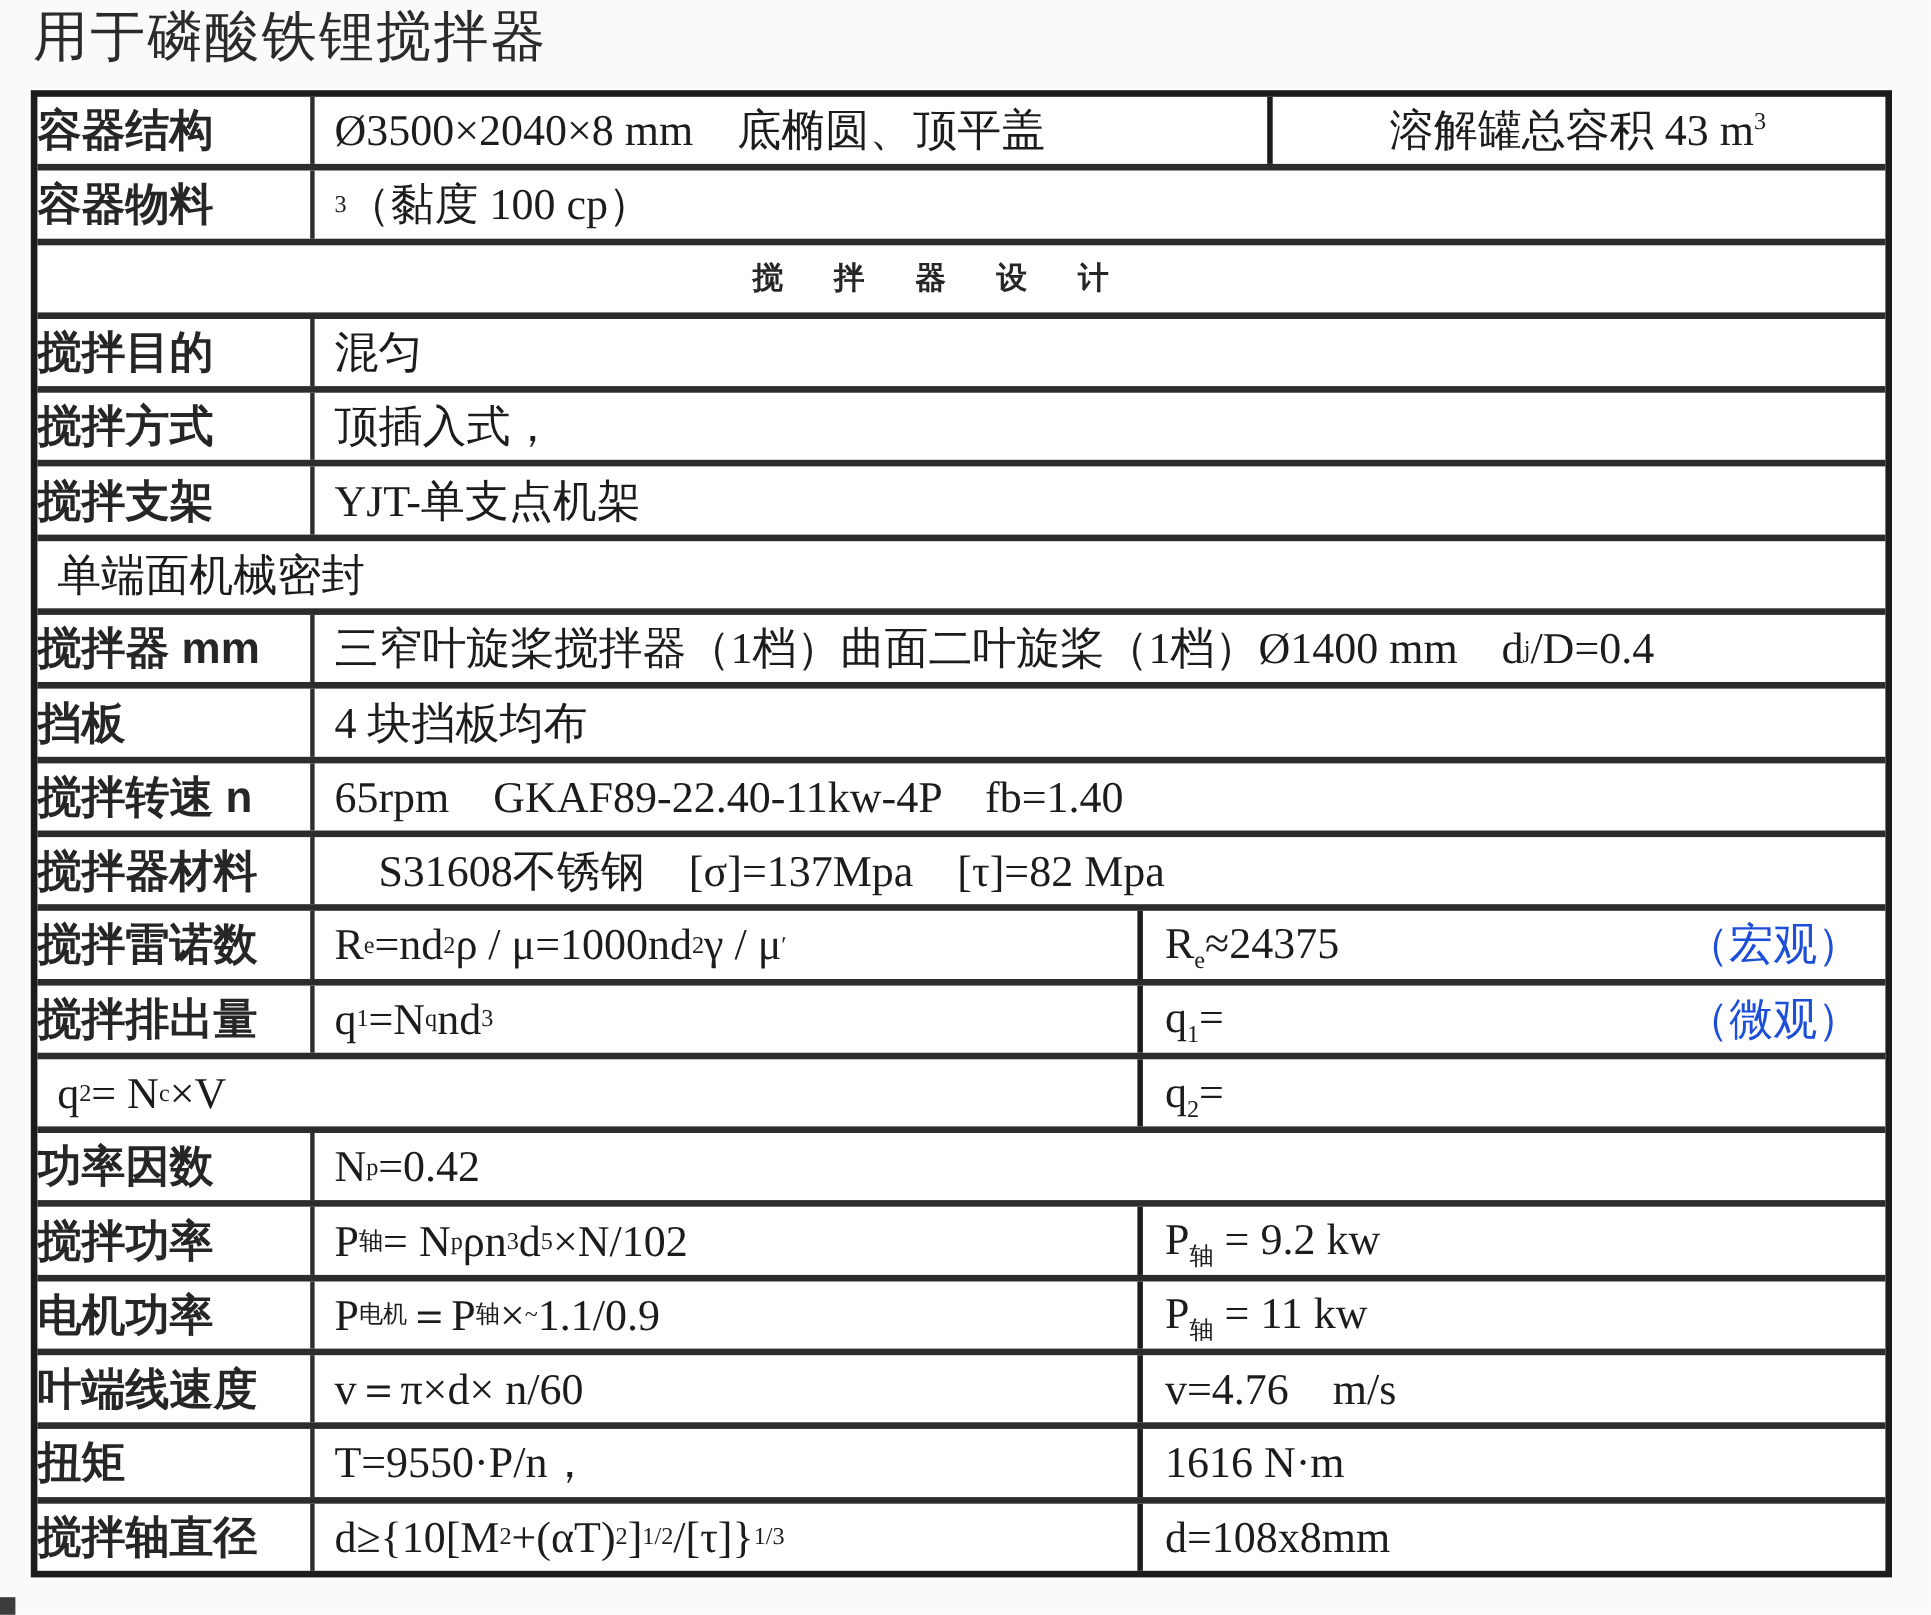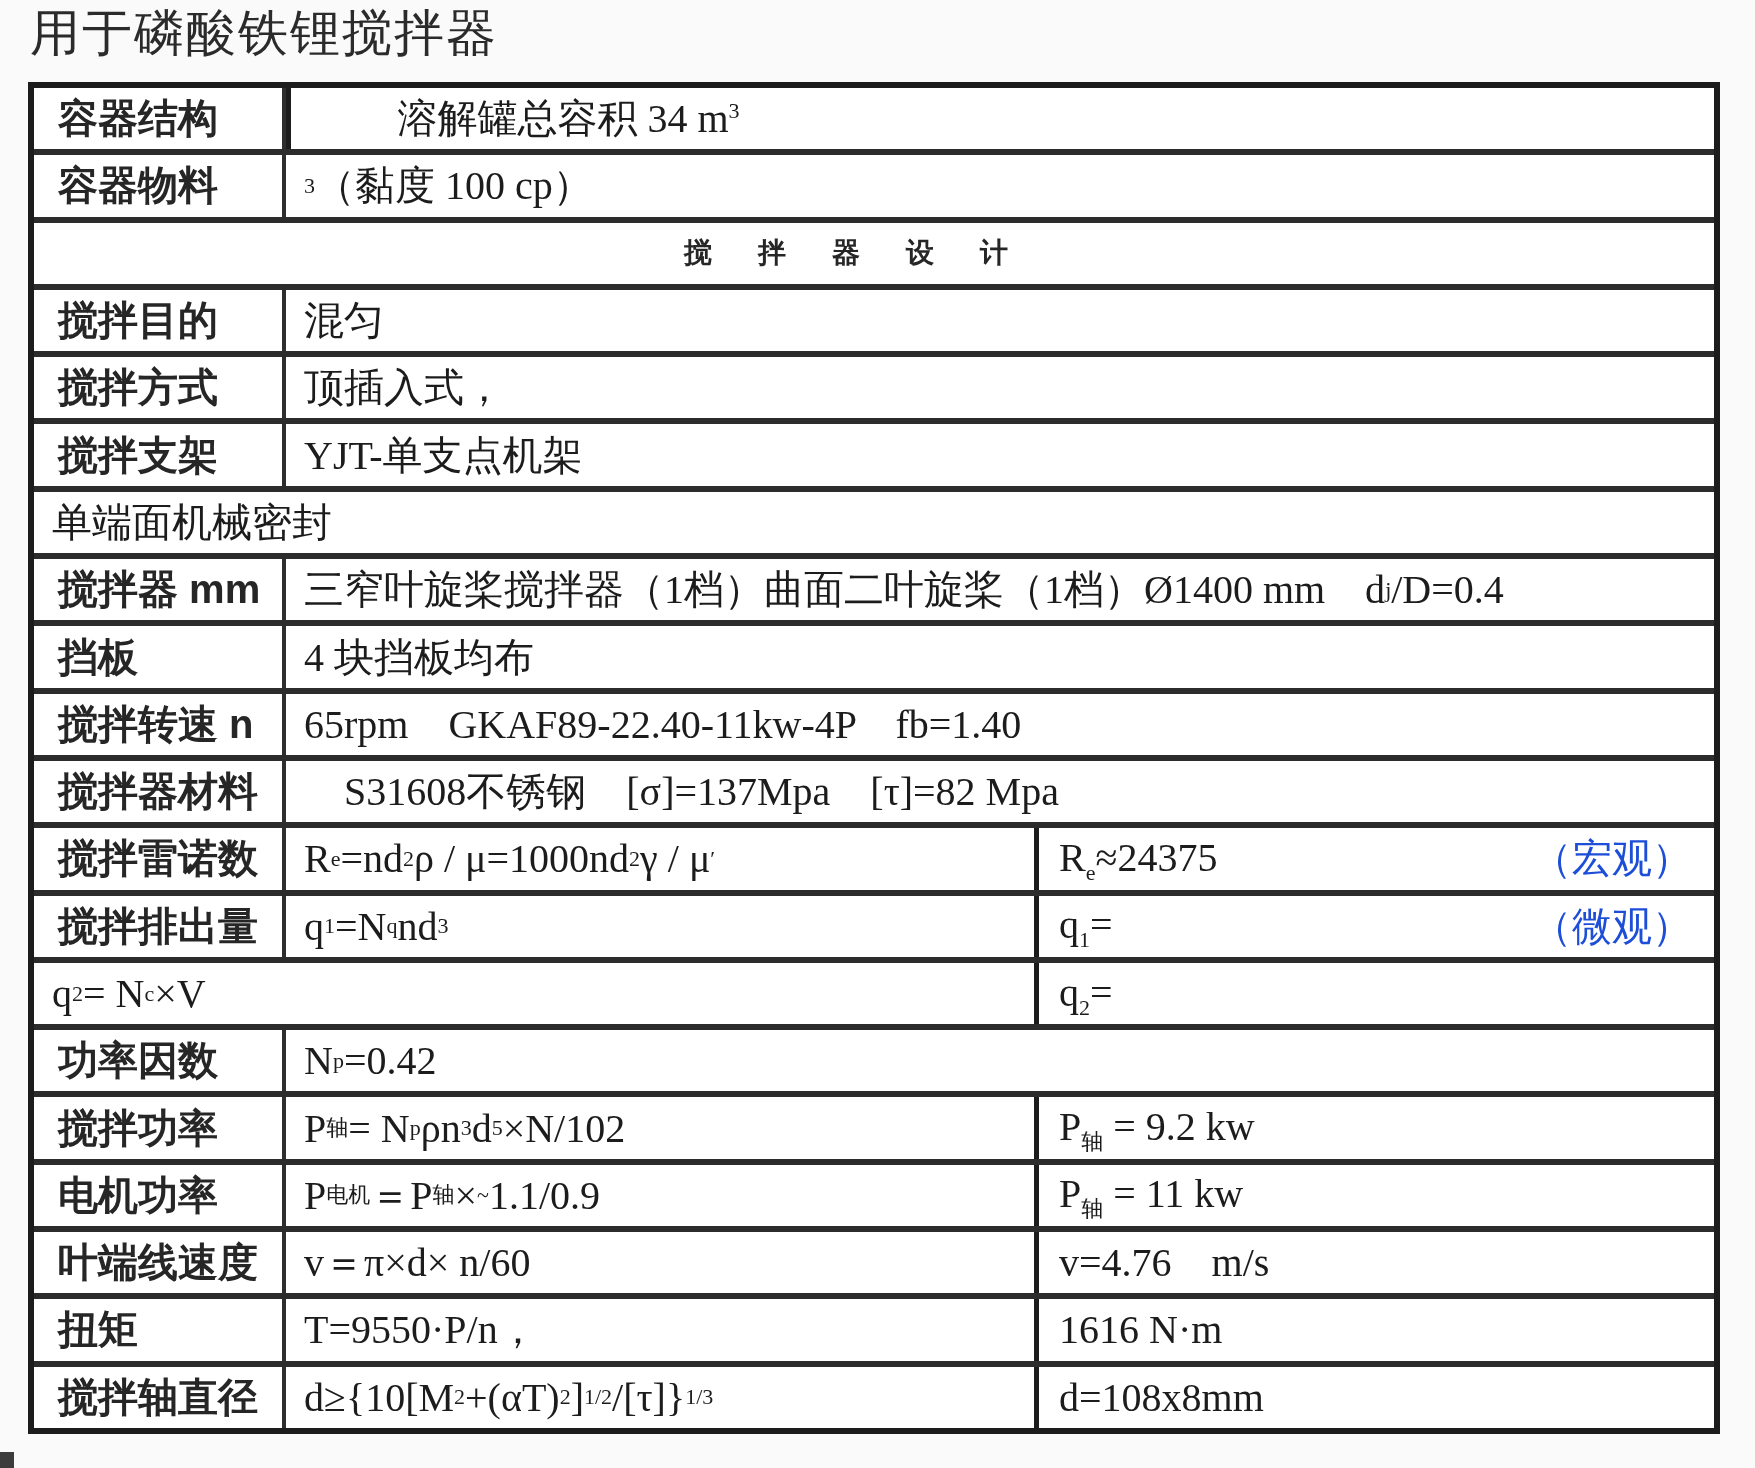--- a/index.html
+++ b/index.html
@@ -37,21 +37,21 @@
     display:flex;align-items:center;
     font-size:40px;
     padding:2px 10px;
     box-sizing:border-box;
     white-space:nowrap;
     overflow:hidden;
   }
   .c-label{
     width:252px;flex:none;
     border-right:4px solid #2e2e2e;
-    padding-left:24px;
+    padding-left:0;
     font-weight:600;
     color:#262626;
     font-family:"Liberation Sans", sans-serif;
   }
   .c-val{
     flex:1;
     padding-left:18px;
     font-family:"Liberation Serif", serif;
     color:#1c1c1c;
   }
@@ -81,22 +81,25 @@
 </style>
 </head>
 <body>
 
 <div class="page-title">用于磷酸铁锂搅拌器</div>
 
 <div class="spec-table">
 
   <div class="row">
     <div class="cell c-label">容器结构</div>
+    <div class="cell c-val">
+        <span>Ø3500×2040×8 mm　底椭圆、顶平盖</span>
+      </div>
     <div class="cell c-val2 w1">
-        <span><span>溶解罐总容积 34 m</span><span class="sup">3</span></span>
+        <span><span>溶解罐总容积 43 m</span><span class="sup">3</span></span>
       </div>
   </div>
 
   <div class="row">
     <div class="cell c-label">容器物料</div>
     <div class="cell c-val">
         <span class="sup">3</span>
         <span> （黏度 100 cp）</span>
       </div>
   </div>

